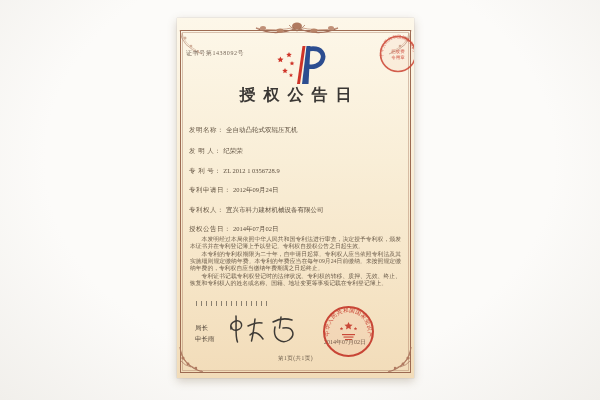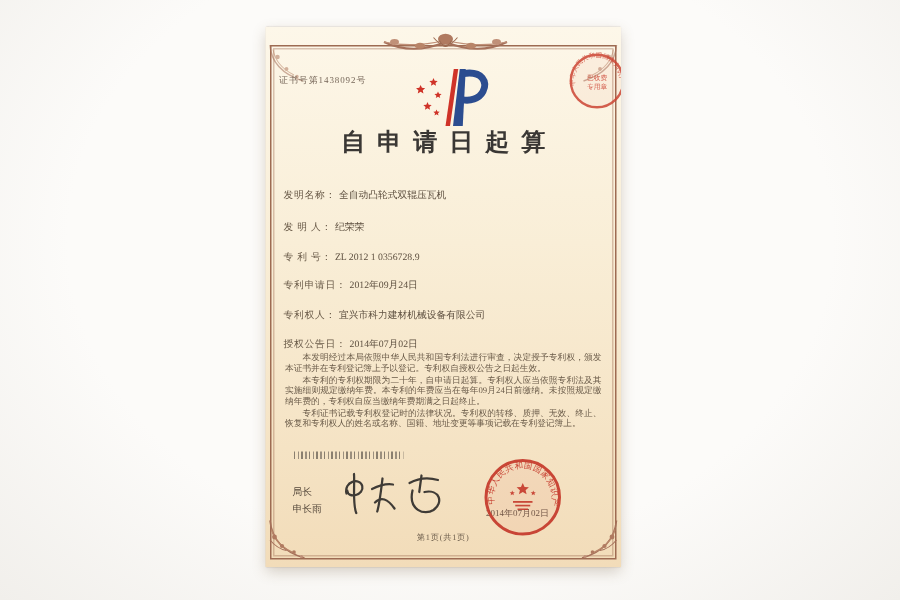--- a/index.html
+++ b/index.html
@@ -131,21 +131,21 @@
         <path id="trArc" d="M 5.5 23 A 15 15 0 1 1 34.5 23"></path>
       </defs>
     <circle cx="20" cy="20" r="17.5" fill="rgba(215,60,45,.05)" stroke="#cc4433" stroke-width="1.6"></circle>
     <text font-size="4.2" fill="#cc4433" letter-spacing=".2">
       <textPath href="#trArc">中华人民共和国国家知识产权局</textPath>
     </text>
     <text x="20" y="19" text-anchor="middle" font-size="4.5" fill="#cc4433">已收费</text>
     <text x="20" y="25" text-anchor="middle" font-size="4.5" fill="#cc4433">专用章</text>
   </svg>
 
-  <div class="title">自申请日起算</div>
+  <div class="title">授权公告日</div>
 
   <div class="fields">
     <div class="frow" style="top:4px"><span class="lab">发明名称：</span><span class="val">全自动凸轮式双辊压瓦机</span></div>
     <div class="frow" style="top:25px"><span class="lab">发 明 人：</span><span class="val">纪荣荣</span></div>
     <div class="frow" style="top:45px"><span class="lab">专 利 号：</span><span class="val">ZL 2012 1 0356728.9</span></div>
     <div class="frow" style="top:64px"><span class="lab">专利申请日：</span><span class="val">2012年09月24日</span></div>
     <div class="frow" style="top:84px"><span class="lab">专利权人：</span><span class="val">宜兴市科力建材机械设备有限公司</span></div>
     <div class="frow" style="top:103px"><span class="lab">授权公告日：</span><span class="val">2014年07月02日</span></div>
   </div>
 

